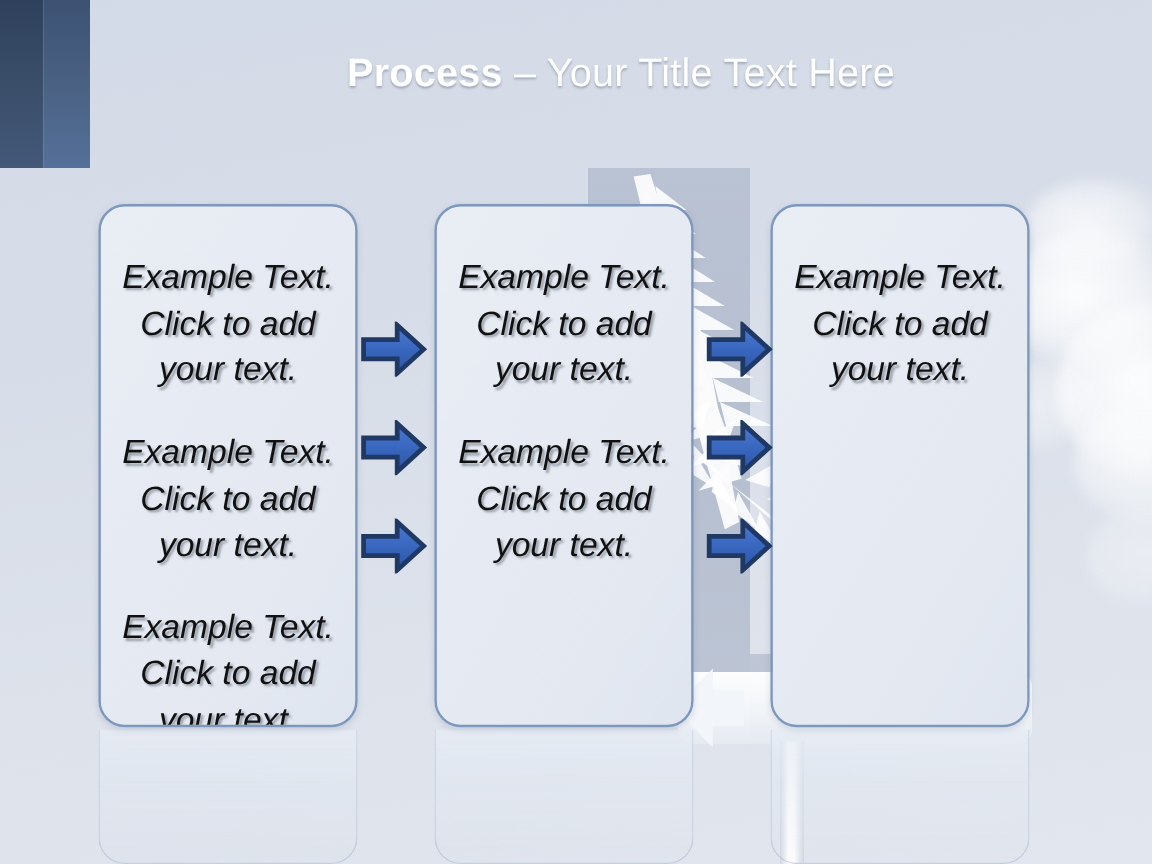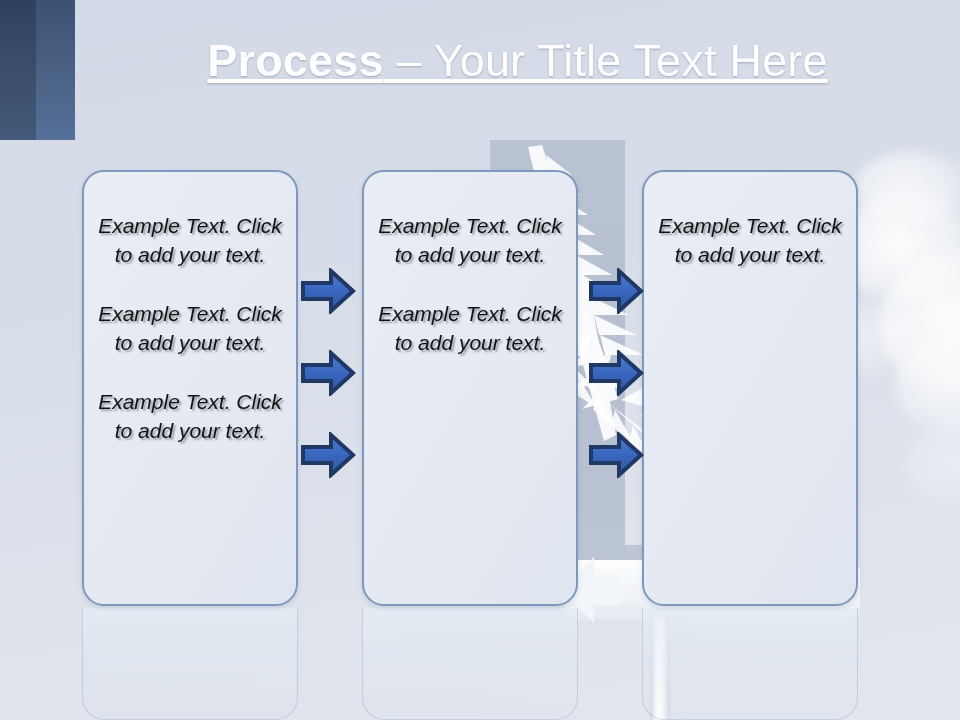--- a/index.html
+++ b/index.html
@@ -88,24 +88,23 @@
   #header-band-main {
     position:absolute; left:75px; top:0; width:885px; height:140px;
     background:linear-gradient(180deg,#4e6party 0%, #556d91 0%, #5f7ba0 45%, #6f8aac 80%, #7b95b5 100%);
   }
   #title {
     position:absolute; left:75px; top:0; width:885px; height:140px;
     display:flex; align-items:center; justify-content:center;
     padding-bottom:18px;
   }
   #title-inner {
-    color:#ffffff; font-size:45px; letter-spacing:.2px;
+    color:#ffffff; font-size:33px; letter-spacing:.2px;
     white-space:nowrap;
     text-shadow:0 1px 2px rgba(20,35,60,.28);
-    text-decoration:underline;
   }
   #title-strong { font-weight:bold; }
   #title-rest { font-weight:normal; }
 
   
   .pbox {
     position:absolute;
     border:2px solid #7d97bd;
     border-radius:22px;
     background:linear-gradient(120deg,#e9edf4 0%, #e6ebf3 40%, #e3e8f1 75%, #dfe5ef 100%);
@@ -116,21 +115,21 @@
     overflow:hidden;
   }
   #pbox1 { left:82px;  top:170px; width:216px; height:436px; }
   #pbox2 { left:362px; top:170px; width:216px; height:436px; }
   #pbox3 { left:642px; top:170px; width:216px; height:436px; }
 
   .ptext {
     width:100%;
     text-align:center;
     font-style:italic;
-    font-size:21px;
+    font-size:28px;
     line-height:1.38;
     color:#111111;
     text-shadow:2px 2px 2px rgba(120,128,140,.75);
     padding:0 14px;
     margin-bottom:30px;
   }
 
   
   .reflect {
     position:absolute;

